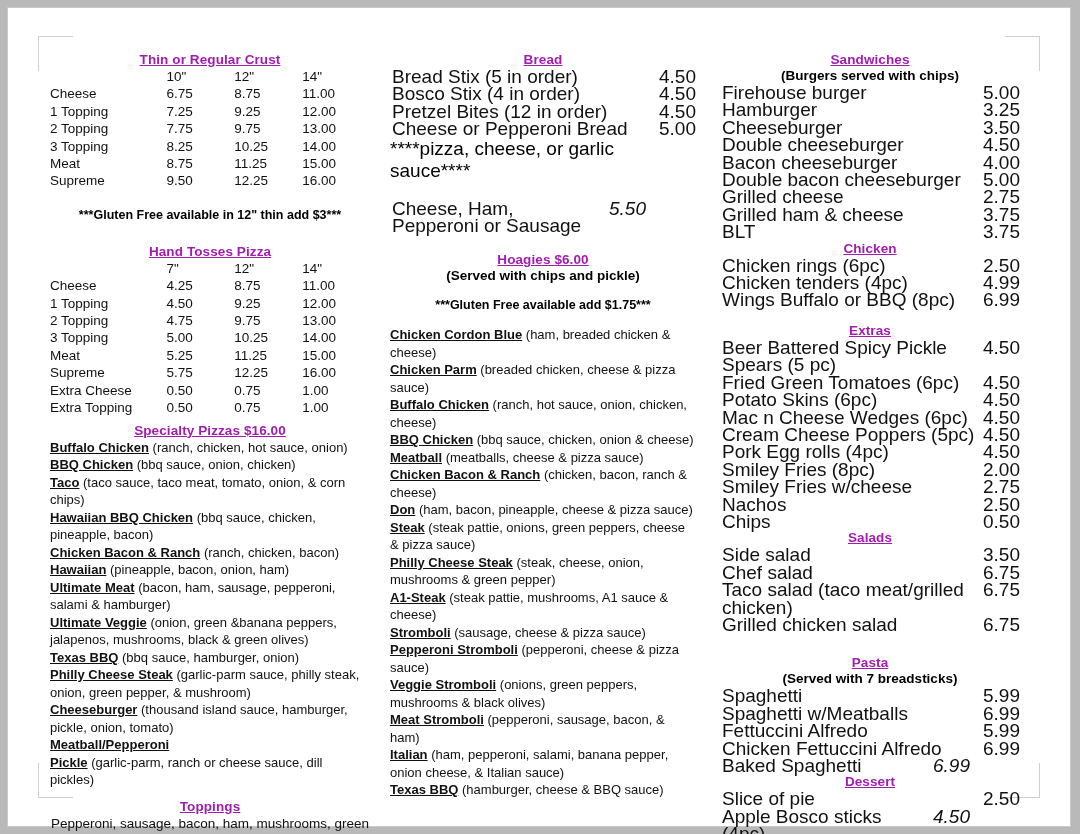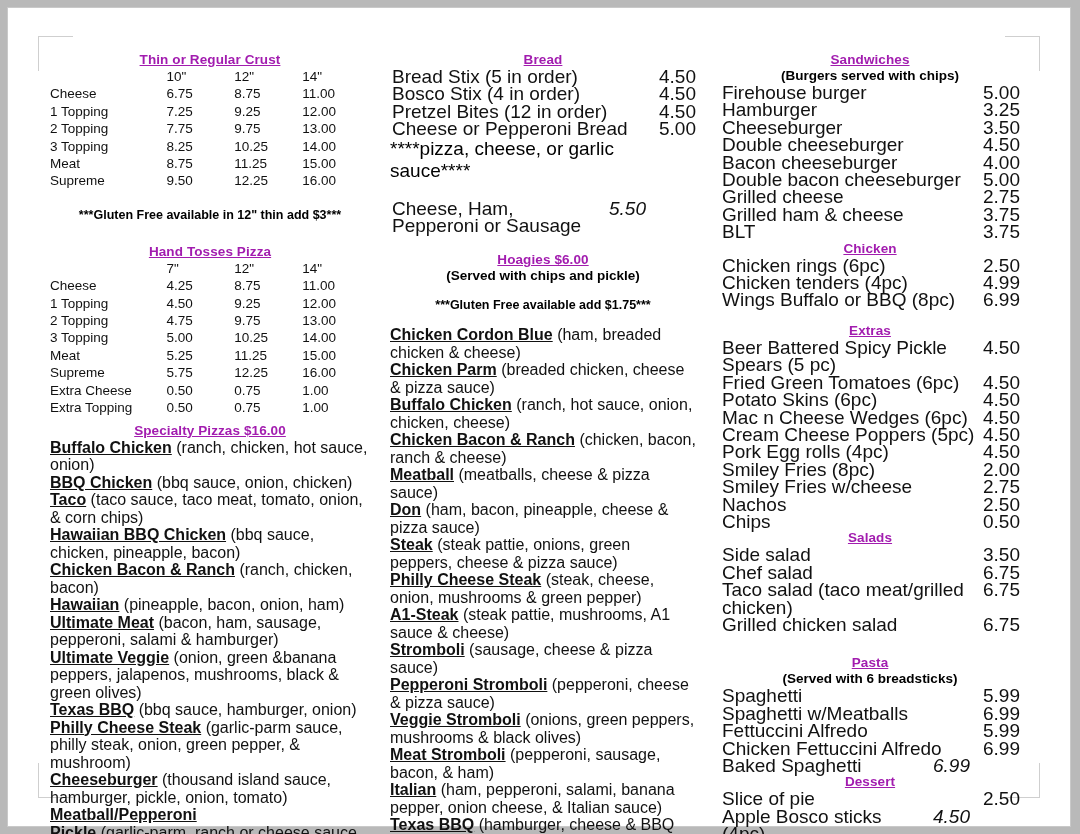--- a/index.html
+++ b/index.html
@@ -49,21 +49,21 @@
   .ptab tr.hdr td{}
 
   
   .prow{display:flex;font-size:19px;line-height:17.4px;color:#111;}
   .prow .n{flex:1 1 auto;padding-left:2px;}
   .prow .v{flex:0 0 auto;text-align:right;width:44px;}
   .prow .v.mid{width:60px;}
   .prow.inset .v{margin-right:50px;font-style:italic;}
 
   .listitem{
-    font-size:16px;line-height:17.5px;color:#111;
+    font-size:13px;line-height:17.5px;color:#111;
     margin:0;text-indent:0;
   }
   .listitem b{font-weight:bold;text-decoration:underline;}
   .toptext{text-align:center;font-size:13.5px;line-height:17.5px;color:#111;}
   .c2note{text-align:left;font-size:19px;}
 </style>
 </head>
 <body>
 
 <div class="page">
@@ -241,22 +241,23 @@
       <div class="spacer18"></div>
       <div class="hd"><span>Hoagies $6.00</span></div>
       <div class="sub">(Served with chips and pickle)</div>
       <div class="spacer14"></div>
       <div class="note">***Gluten Free available add $1.75***</div>
       <div class="spacer14"></div>
       <div id="hoagie-list">
           <p class="listitem"><b>Chicken Cordon Blue</b><span> (ham, breaded chicken &amp; cheese)</span></p>
           <p class="listitem"><b>Chicken Parm</b><span>  (breaded chicken, cheese &amp; pizza sauce)</span></p>
           <p class="listitem"><b>Buffalo Chicken</b><span> (ranch, hot sauce, onion, chicken, cheese)</span></p>
+          <p class="listitem"><b>BBQ Chicken</b><span> (bbq sauce, chicken, onion &amp; cheese)</span></p>
+          <p class="listitem"><b>Meatball</b><span> (meatballs, cheese &amp; pizza sauce)</span></p>
           <p class="listitem"><b>Chicken Bacon &amp; Ranch</b><span> (chicken, bacon, ranch &amp; cheese)</span></p>
-          <p class="listitem"><b>Meatball</b><span> (meatballs, cheese &amp; pizza sauce)</span></p>
           <p class="listitem"><b>Don</b><span> (ham, bacon, pineapple, cheese &amp; pizza sauce)</span></p>
           <p class="listitem"><b>Steak</b><span> (steak pattie, onions, green peppers, cheese &amp; pizza sauce)</span></p>
           <p class="listitem"><b>Philly Cheese Steak</b><span> (steak, cheese, onion, mushrooms &amp; green pepper)</span></p>
           <p class="listitem"><b>A1-Steak</b><span> (steak pattie, mushrooms, A1 sauce &amp; cheese)</span></p>
           <p class="listitem"><b>Stromboli</b><span> (sausage, cheese &amp; pizza sauce)</span></p>
           <p class="listitem"><b>Pepperoni Stromboli</b><span> (pepperoni, cheese &amp; pizza sauce)</span></p>
           <p class="listitem"><b>Veggie Stromboli</b><span> (onions, green peppers, mushrooms &amp; black olives)</span></p>
           <p class="listitem"><b>Meat Stromboli</b><span> (pepperoni, sausage, bacon, &amp; ham)</span></p>
           <p class="listitem"><b>Italian</b><span> (ham, pepperoni, salami, banana pepper, onion cheese, &amp; Italian sauce)</span></p>
           <p class="listitem"><b>Texas BBQ</b><span> (hamburger, cheese &amp; BBQ sauce)</span></p>
@@ -377,21 +378,21 @@
             <span class="n">Taco salad (taco meat/grilled chicken)</span>
             <span class="v">6.75</span>
           </div>
           <div class="prow">
             <span class="n">Grilled chicken salad</span>
             <span class="v">6.75</span>
           </div>
         </div>
       <div class="spacer22"></div>
       <div class="hd"><span>Pasta</span></div>
-      <div class="sub">(Served with 6 breadsticks)</div>
+      <div class="sub">(Served with 7 breadsticks)</div>
       <div id="pasta-list">
           <div class="prow">
             <span class="n">Spaghetti</span>
             <span class="v">5.99</span>
           </div>
           <div class="prow">
             <span class="n">Spaghetti w/Meatballs</span>
             <span class="v">6.99</span>
           </div>
           <div class="prow">

